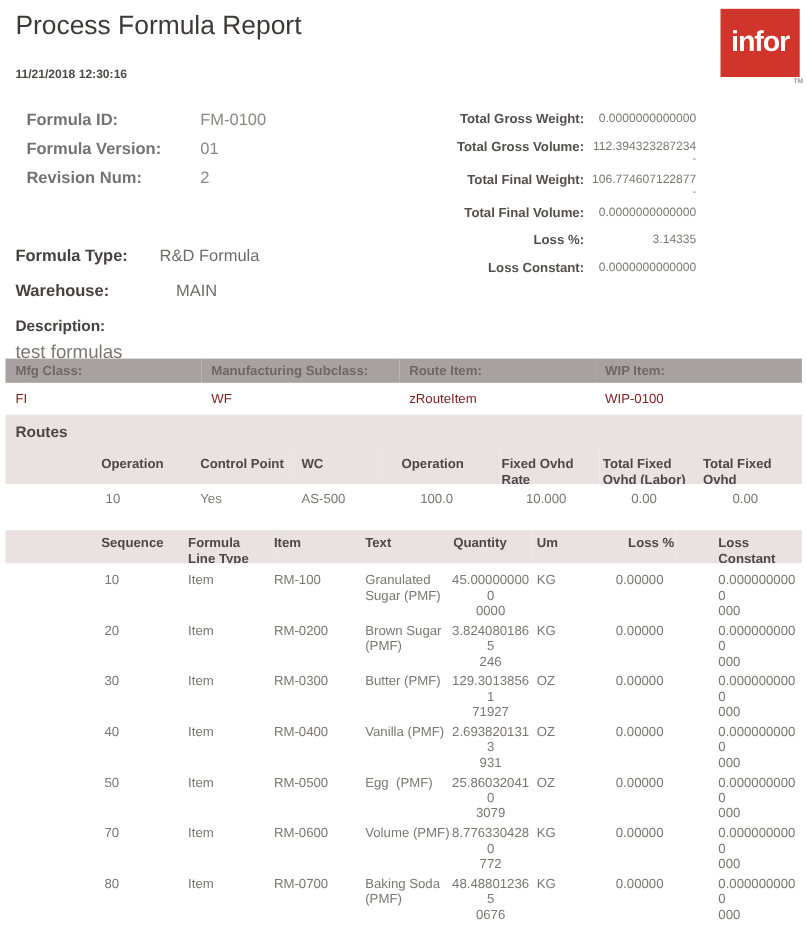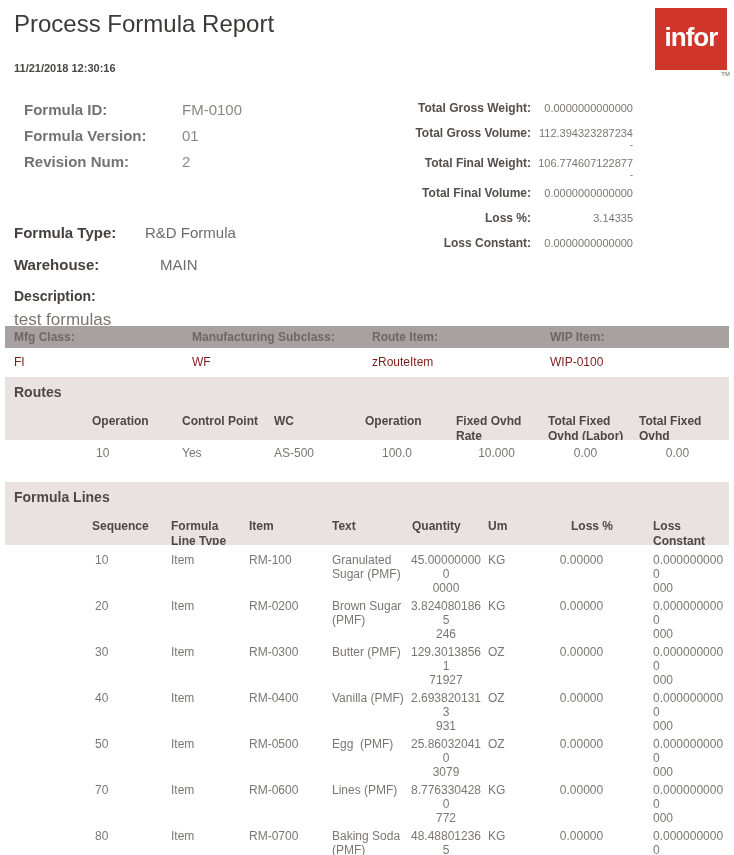--- a/index.html
+++ b/index.html
@@ -200,23 +200,20 @@
           <td class="r-d4 ar">100.0</td>
           <td class="r-d5 ar">10.000</td>
           <td class="r-d6 ar">0.00</td>
           <td class="r-d7 ar">0.00</td>
         </tr>
       </tbody>
     </table>
   </div>
 
   <div class="section fl">
-    <div class="section-head">
-      <div class="section-title">Formula Lines</div>
-    </div>
     <table class="grid">
       <colgroup>
           <col style="width:165px">
           <col style="width:78px">
           <col style="width:82px">
           <col style="width:80px">
           <col style="width:74px">
           <col style="width:66px">
           <col style="width:64px">
           <col style="width:115px">
@@ -295,21 +292,21 @@
 3079</td>
           <td class="f-d6">OZ</td>
           <td class="f-d7 ar">0.00000</td>
           <td class="f-d8">0.0000000000
 000</td>
         </tr>
         <tr>
           <td class="f-d1">70</td>
           <td class="f-d2">Item</td>
           <td class="f-d3">RM-0600</td>
-          <td class="f-d4">Lines (PMF)</td>
+          <td class="f-d4">Volume (PMF)</td>
           <td class="f-d5 ar">8.7763304280
 772</td>
           <td class="f-d6">KG</td>
           <td class="f-d7 ar">0.00000</td>
           <td class="f-d8">0.0000000000
 000</td>
         </tr>
         <tr>
           <td class="f-d1">80</td>
           <td class="f-d2">Item</td>

